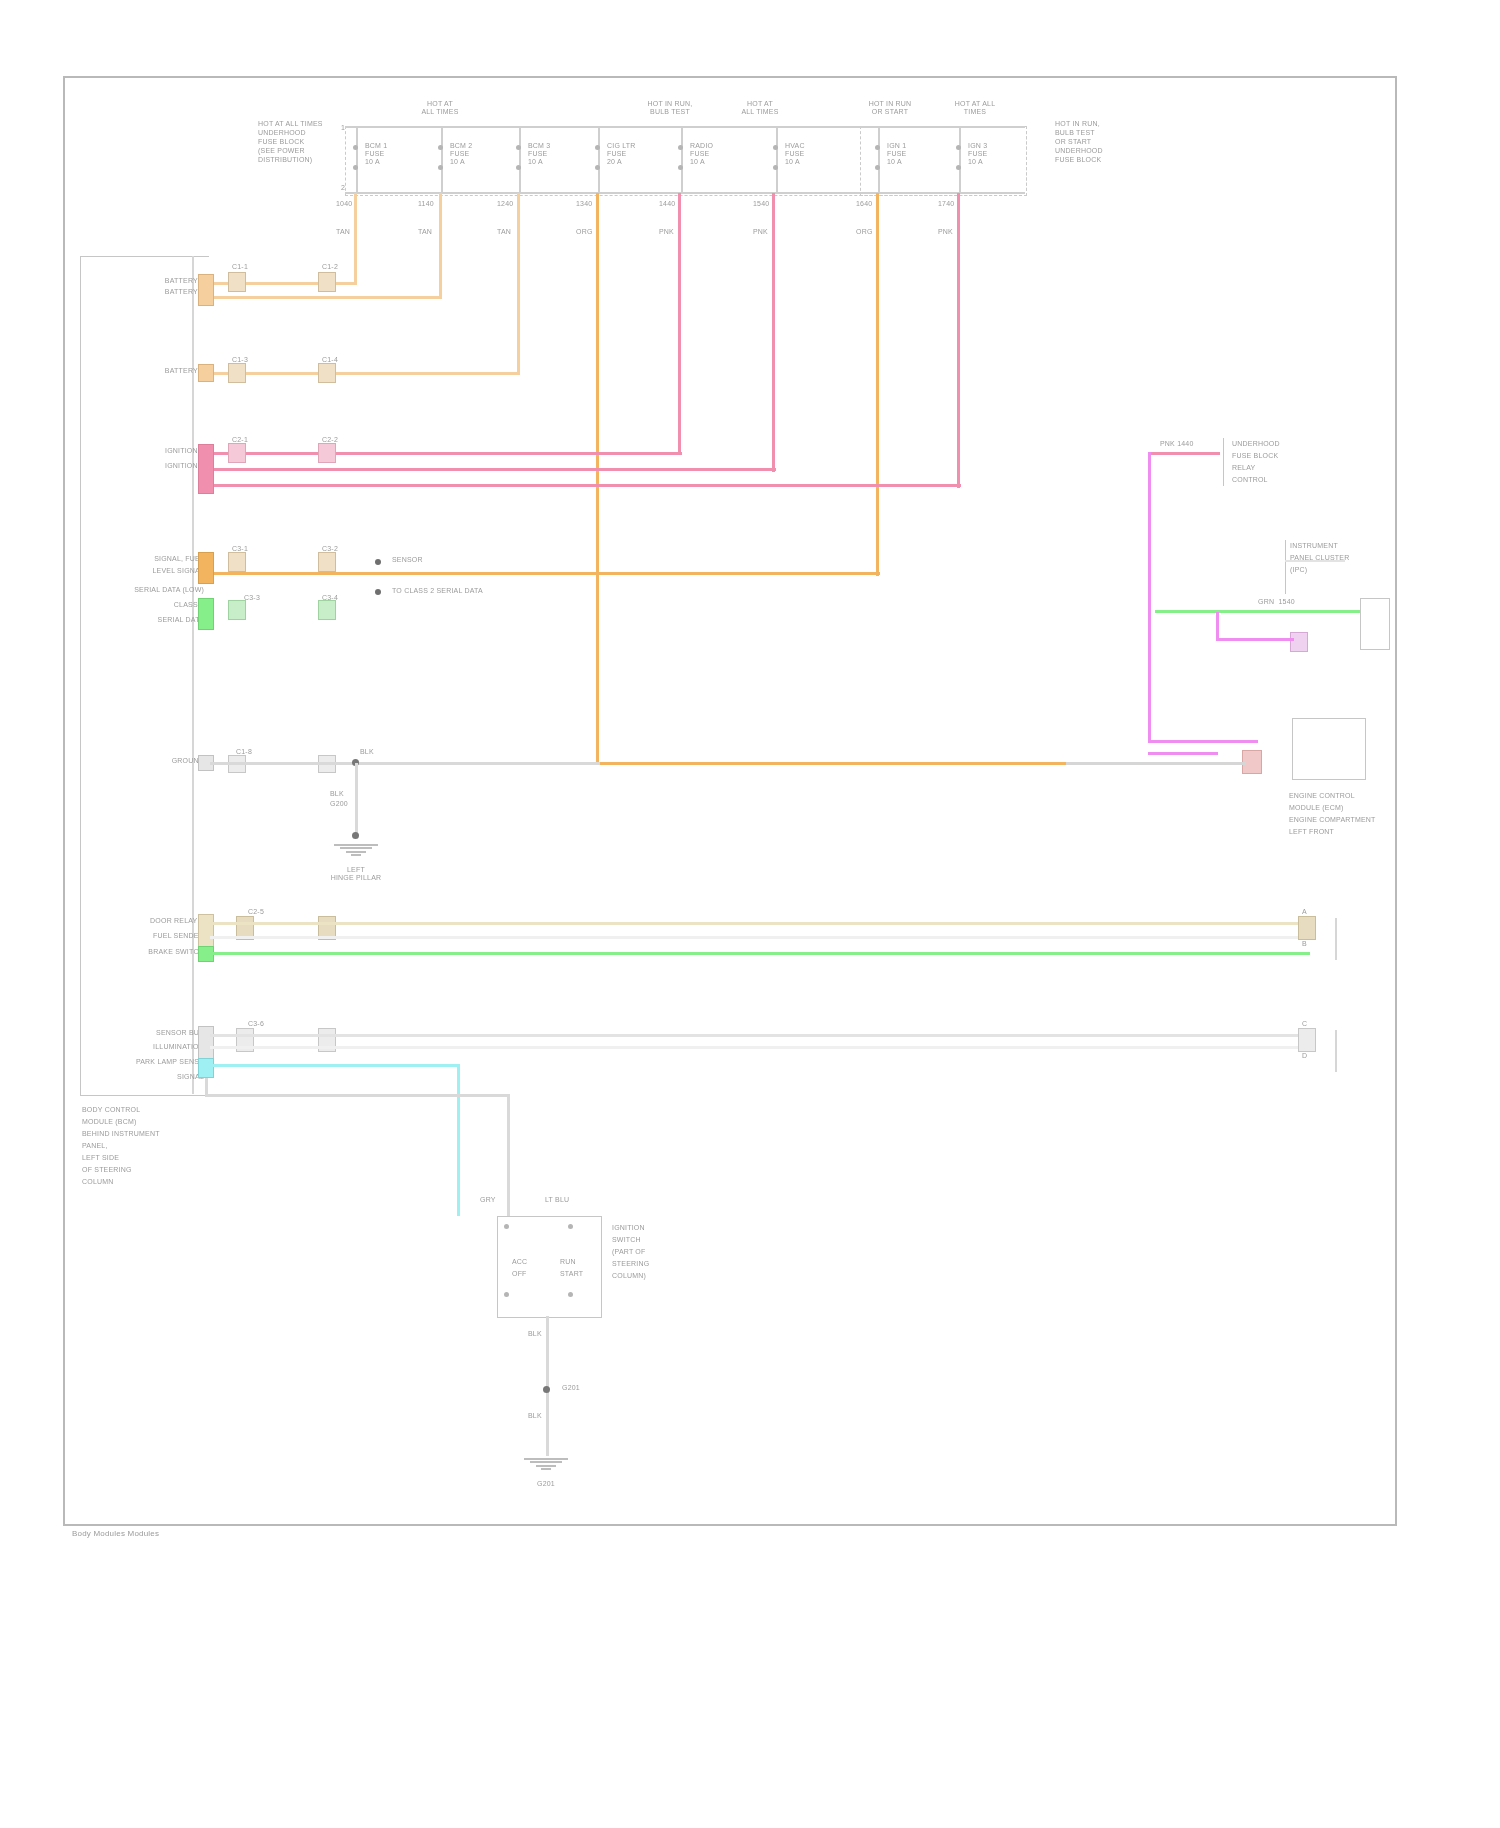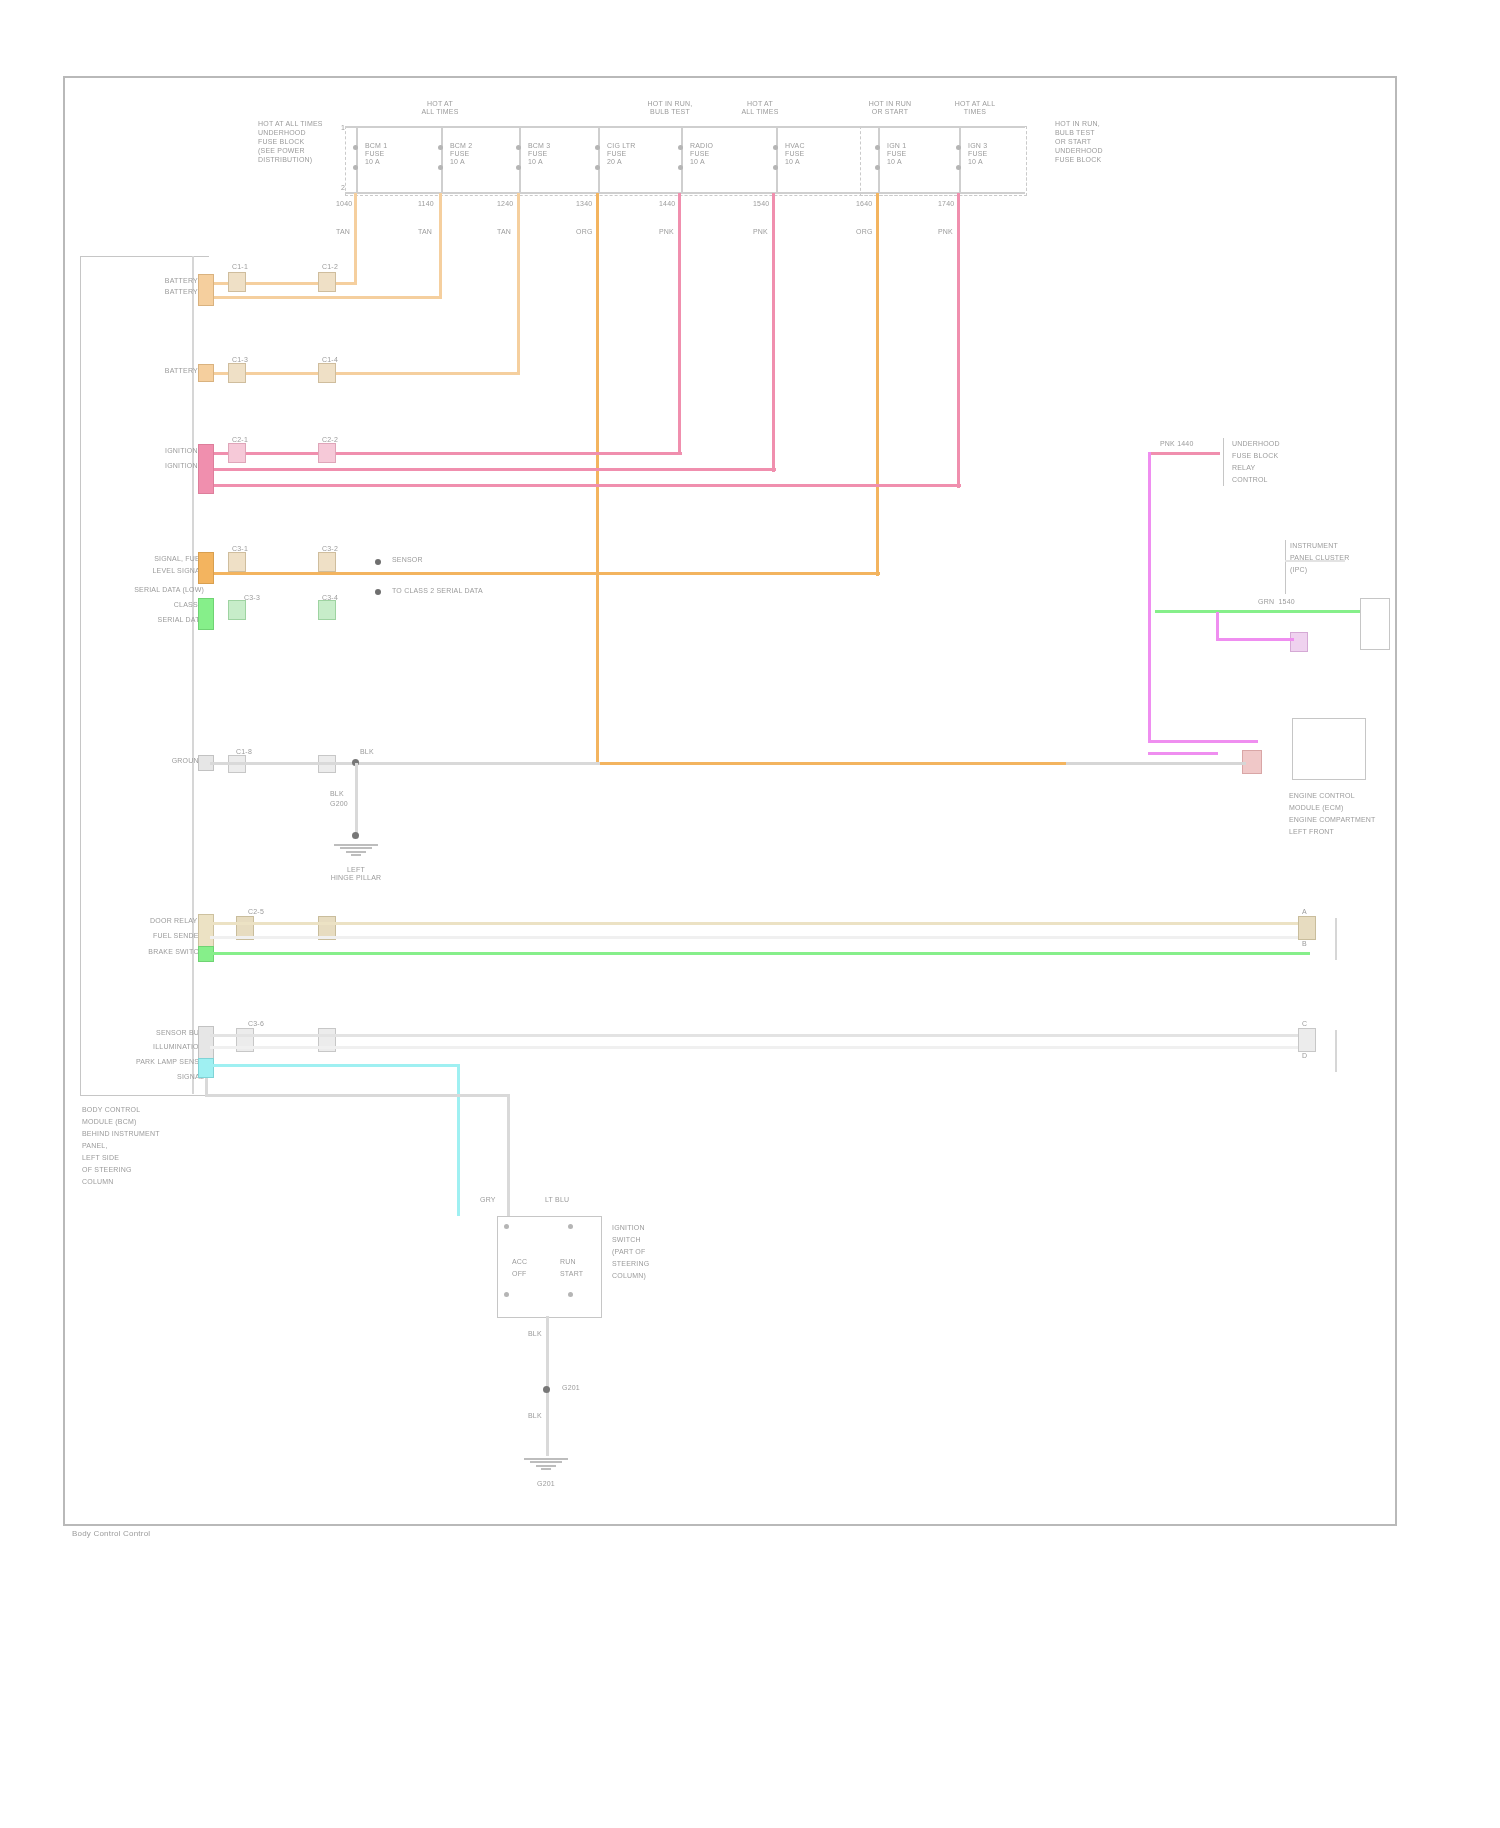--- a/index.html
+++ b/index.html
@@ -371,15 +371,15 @@
   <div class="txt" style="left:528px;top:1412px;">BLK</div>
 
   <div class="gnd abs" style="left:524px;top:1456px;width:44px;">
     <i style="width:44px;height:2px;"></i>
     <i style="width:32px;height:2px;"></i>
     <i style="width:20px;height:2px;"></i>
     <i style="width:10px;height:2px;"></i>
   </div>
   <div class="txt c" style="left:514px;top:1480px;width:64px;">G201</div>
 
-  <div class="txt" style="left:72px;top:1530px;font-size:8px;">Body Control Control</div>
+  <div class="txt" style="left:72px;top:1530px;font-size:8px;">Body Modules Modules</div>
 
 </div>
 
 </body></html>

